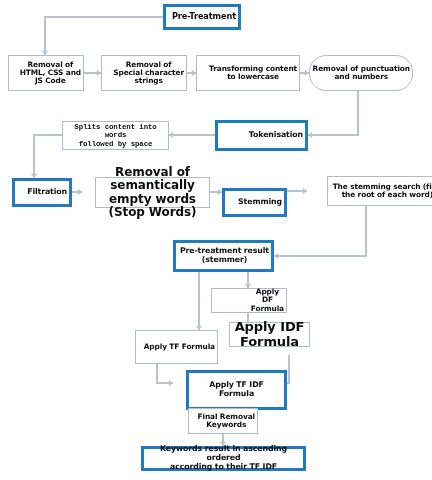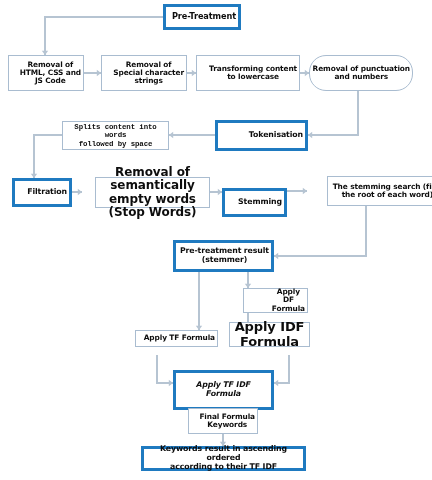--- a/index.html
+++ b/index.html
@@ -169,34 +169,34 @@
         <span class="txt">Stemming</span>
       </div>
       <div class="node plain" style="left: 307px; top: 176px; width: 118px; height: 30px; font-size: 7.4px; border-color: rgb(169, 188, 208); color: rgb(13, 13, 13); margin-left: 20px;">
         <span class="txt">The stemming search (find
 the root of each word)</span>
       </div>
       <div class="node accent" style="left: 173px; top: 240px; width: 101px; height: 32px; font-size: 7.8px; border-color: rgb(31, 122, 192); color: rgb(13, 13, 13);">
         <span class="txt">Pre-treatment result
 (stemmer)</span>
       </div>
-      <div class="node plain" style="left: 243px; top: 288px; width: 65px; height: 25px; font-size: 7.4px; border-color: rgb(169, 188, 208); color: rgb(13, 13, 13); padding-left: 48px;">
+      <div class="node plain" style="left: 211px; top: 288px; width: 76px; height: 25px; font-size: 7.4px; border-color: rgb(169, 188, 208); color: rgb(13, 13, 13); padding-left: 48px;">
         <span class="txt">Apply DF Formula</span>
       </div>
-      <div class="node plain" style="left: 135px; top: 330px; width: 83px; height: 17px; font-size: 7.4px; border-color: rgb(169, 188, 208); color: rgb(13, 13, 13);">
+      <div class="node plain" style="left: 135px; top: 330px; width: 83px; height: 34px; font-size: 7.4px; border-color: rgb(169, 188, 208); color: rgb(13, 13, 13);">
         <span class="txt">Apply TF Formula</span>
       </div>
       <div class="node plain" style="left: 229px; top: 322px; width: 81px; height: 25px; font-size: 13px; border-color: rgb(169, 188, 208); color: rgb(13, 13, 13);">
         <span class="txt">Apply IDF Formula</span>
       </div>
-      <div class="node accent" style="left: 173px; top: 370px; width: 101px; height: 40px; font-size: 7.8px; border-color: rgb(31, 122, 192); color: rgb(13, 13, 13); font-style: italic;">
+      <div class="node accent" style="left: 186px; top: 370px; width: 101px; height: 40px; font-size: 7.8px; border-color: rgb(31, 122, 192); color: rgb(13, 13, 13);">
         <span class="txt">Apply TF IDF Formula</span>
       </div>
       <div class="node plain" style="left: 188px; top: 408px; width: 70px; height: 26px; font-size: 7.4px; border-color: rgb(169, 188, 208); color: rgb(13, 13, 13);">
-        <span class="txt">Final Formula
+        <span class="txt">Final Removal
 Keywords</span>
       </div>
       <div class="node accent" style="left: 141px; top: 446px; width: 165px; height: 25px; font-size: 7.8px; border-color: rgb(31, 122, 192); color: rgb(13, 13, 13);">
         <span class="txt">Keywords result in ascending ordered
 according to their TF IDF</span>
       </div>
     </div>
 </div>
 
 </body></html>

